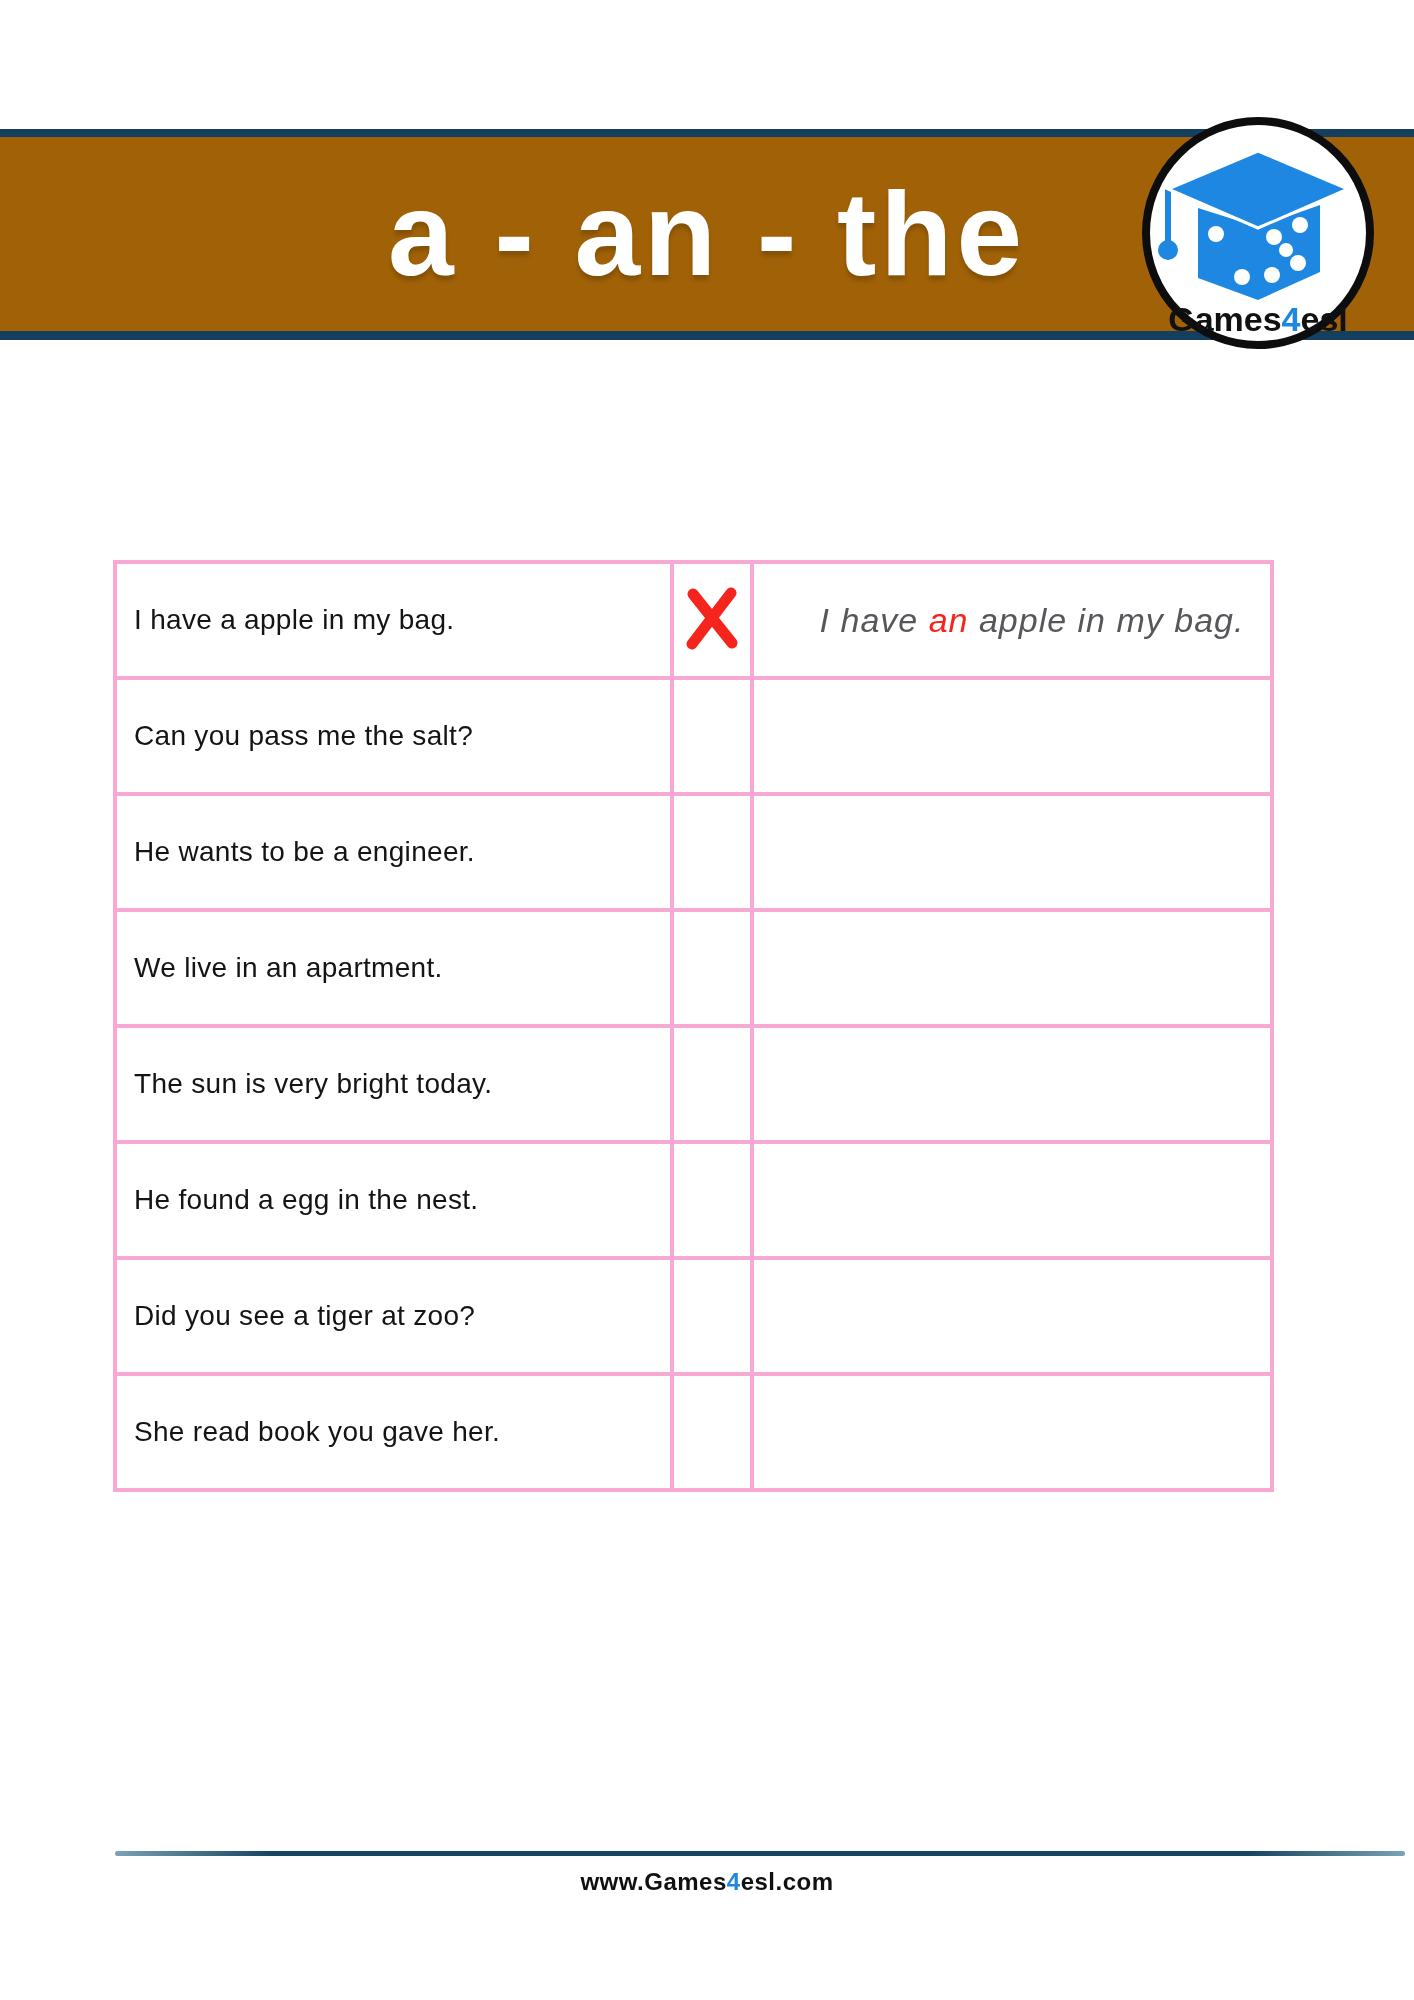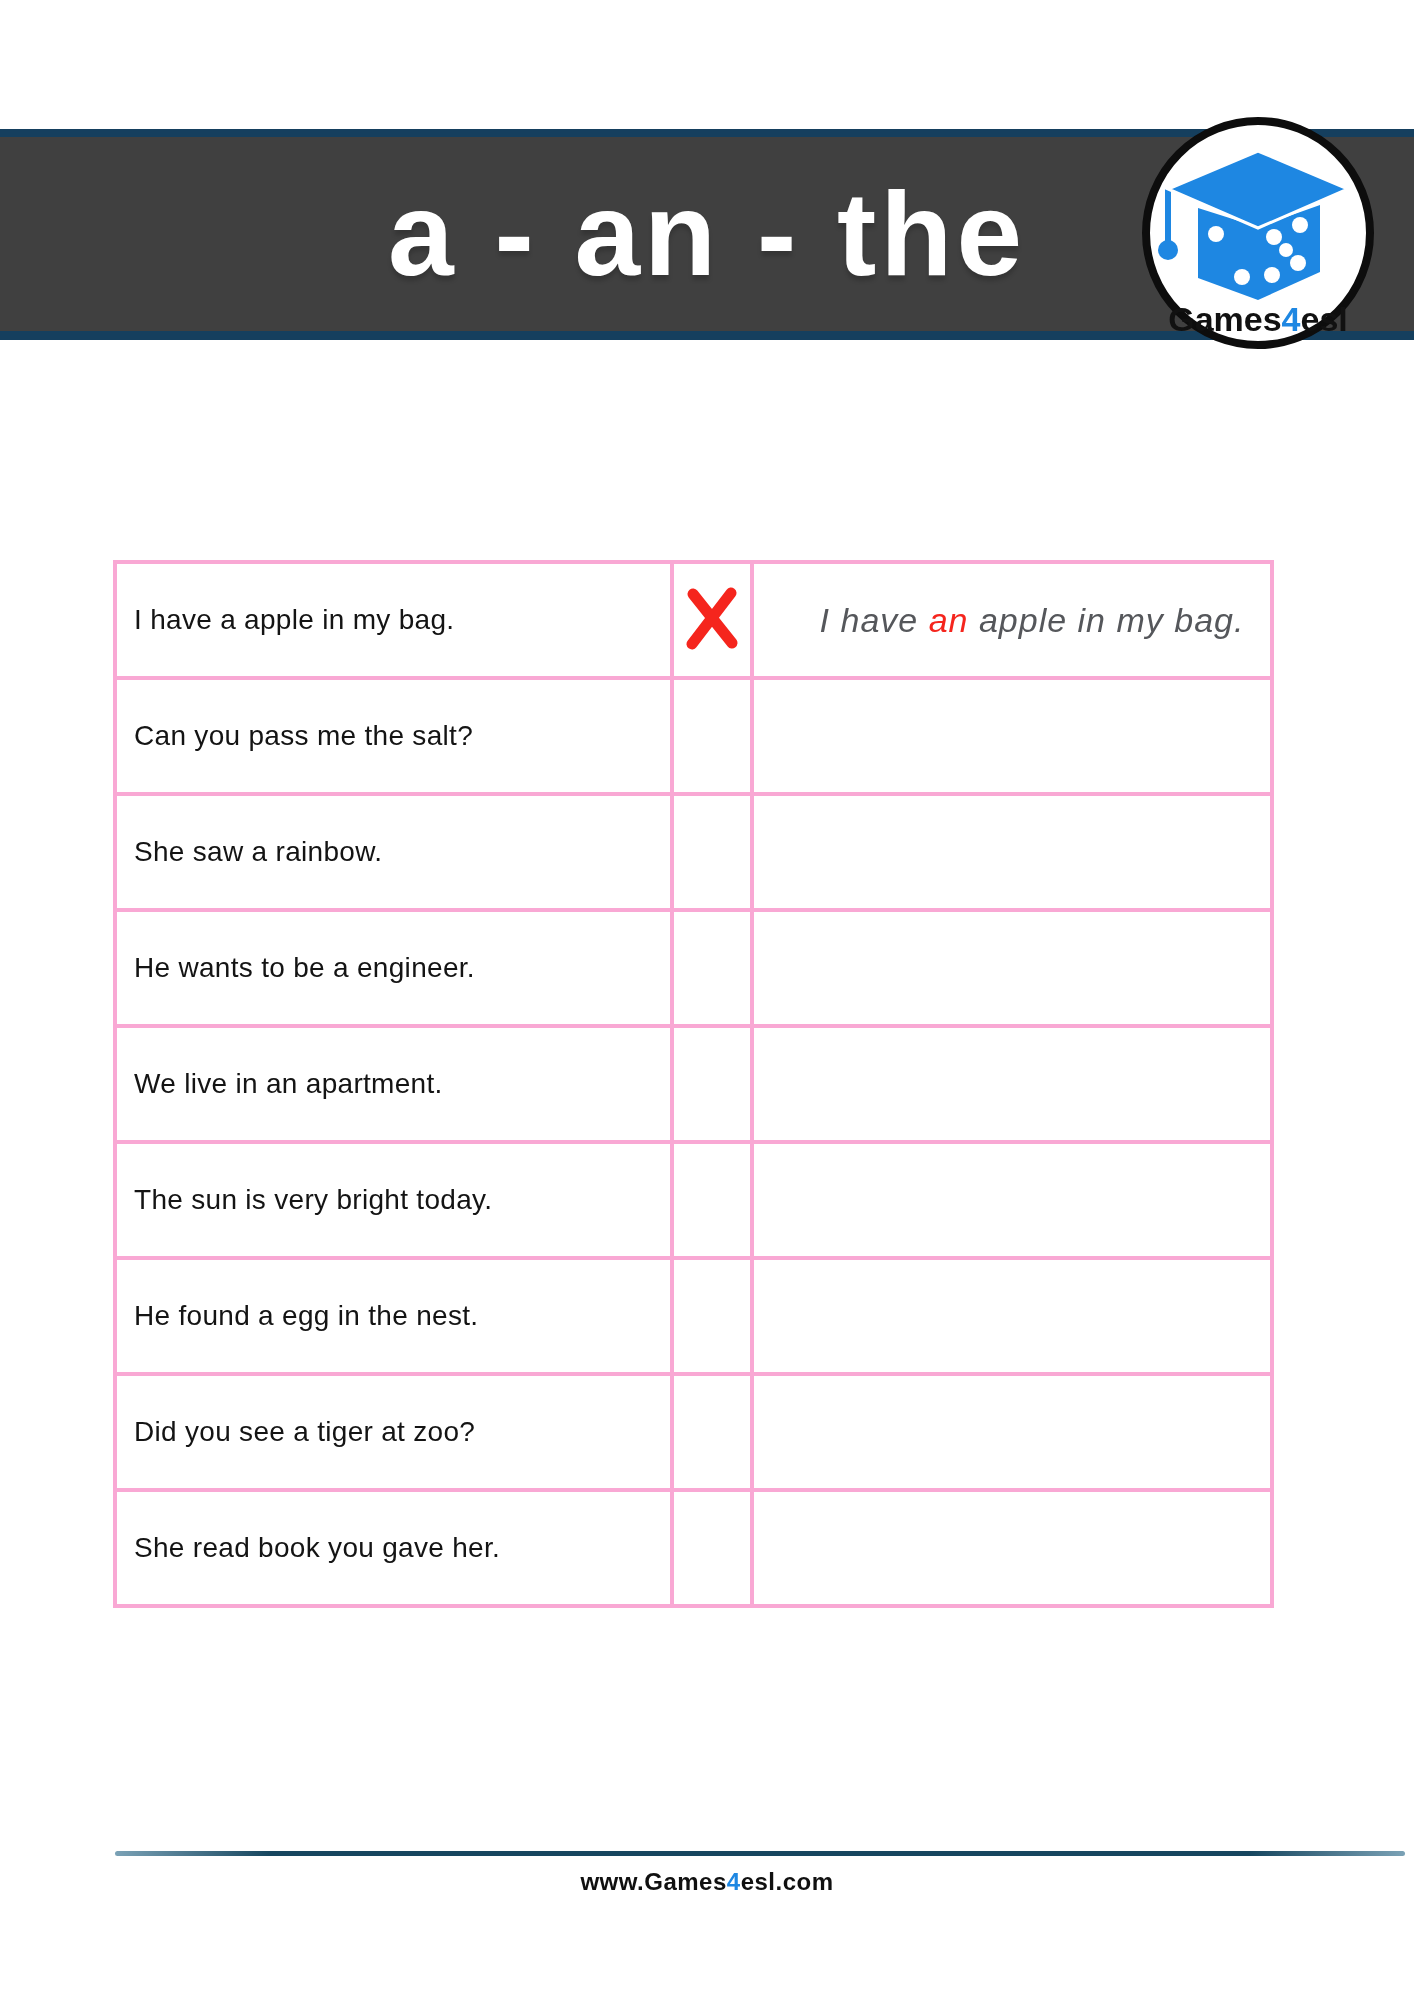--- a/index.html
+++ b/index.html
@@ -7,21 +7,21 @@
     position:relative;
     width:1414px;height:2000px;
     background:#ffffff;
     font-family:"Liberation Sans",sans-serif;
     overflow:hidden;
     margin:0 auto;
   }
   
   .banner{
     position:absolute;left:0;top:129px;width:1414px;height:194px;
-    background:#404040;
+    background:#a16207;
     border-top:8px solid #153f5e;
     border-bottom:9px solid #153f5e;
     display:flex;align-items:center;justify-content:center;
   }
   .title{
     margin:0;
     color:#ffffff;
     font-size:118px;
     font-weight:bold;
     letter-spacing:4px;
@@ -156,31 +156,20 @@
         <span class="sentence-text">Can you pass me the salt?</span>
       </td>
       <td class="cell-mark">
         
       </td>
       <td class="cell-answer">
         <span class="answer-text"></span>
       </td>
     </tr>
 
-    <tr>
-      <td class="cell-sentence">
-        <span class="sentence-text">She saw a rainbow.</span>
-      </td>
-      <td class="cell-mark">
-        
-      </td>
-      <td class="cell-answer">
-        <span class="answer-text"></span>
-      </td>
-    </tr>
 
     <tr>
       <td class="cell-sentence">
         <span class="sentence-text">He wants to be a engineer.</span>
       </td>
       <td class="cell-mark">
         
       </td>
       <td class="cell-answer">
         <span class="answer-text"></span>

